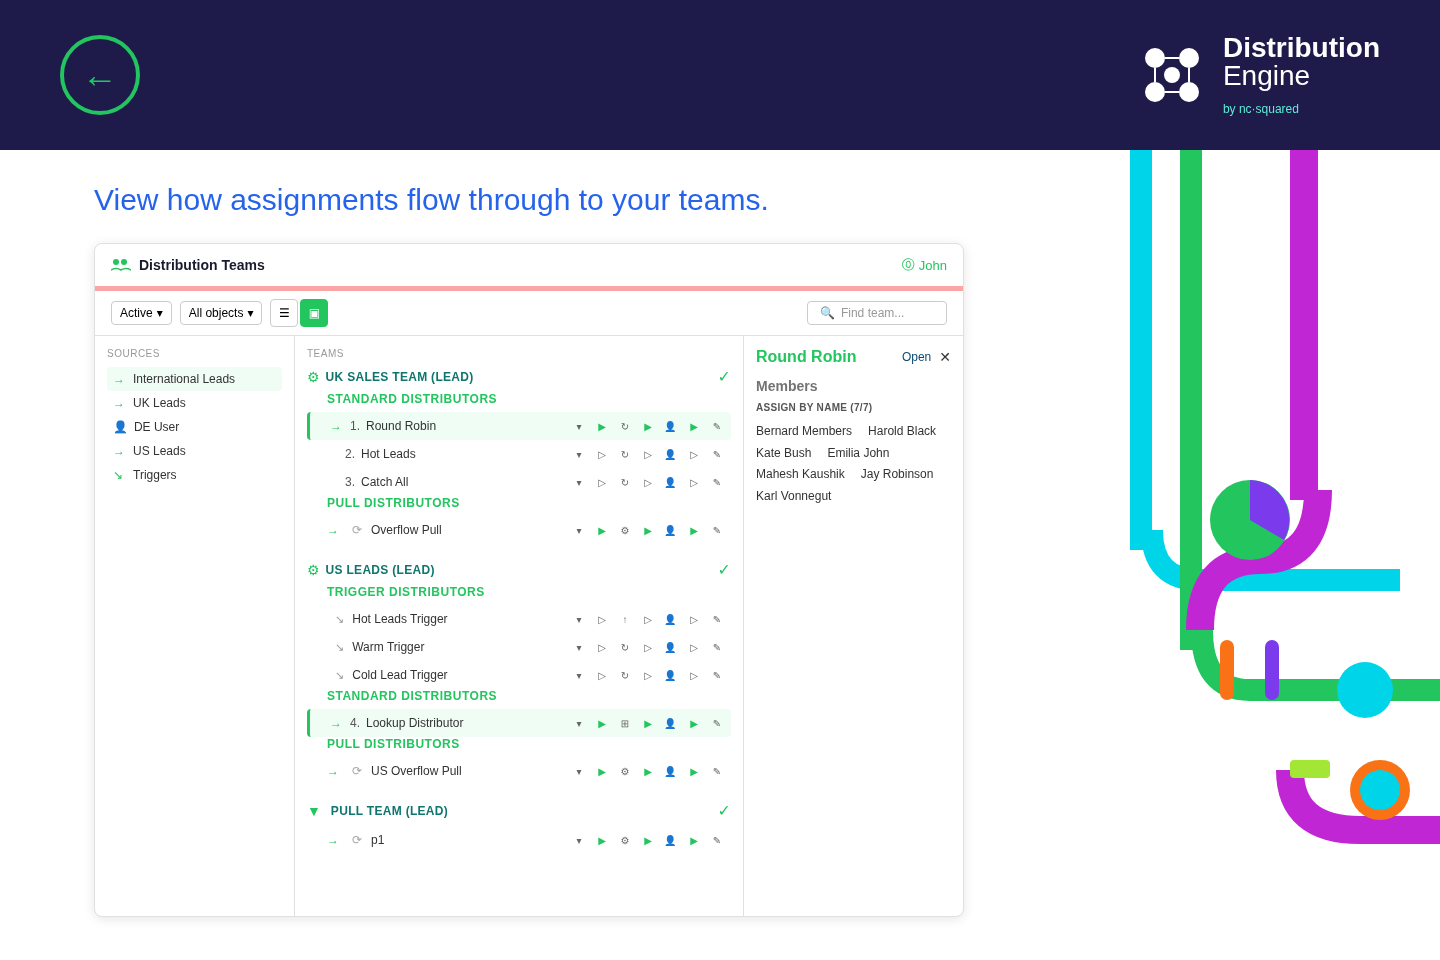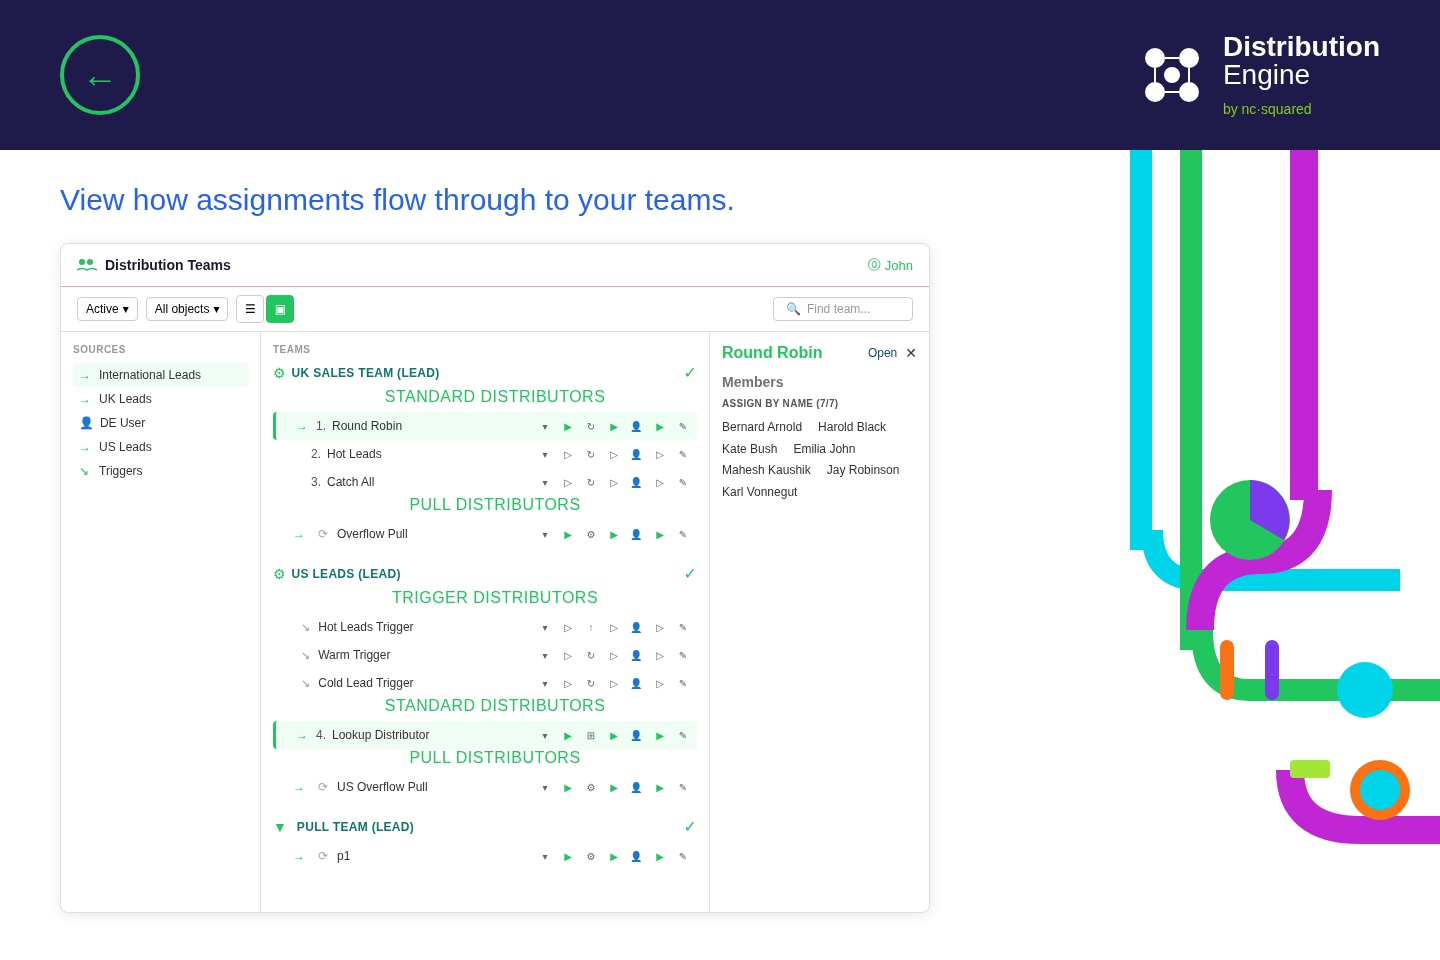--- a/index.html
+++ b/index.html
@@ -20,43 +20,43 @@
       border: 4px solid #22c55e;
       border-radius: 50%;
       display: flex; align-items: center; justify-content: center;
     }
     .logo-arrow { color: #22c55e; font-size: 36px; font-weight: bold; }
     .header-title { color: white; font-size: 48px; font-weight: 700; }
     .header-right { display: flex; align-items: center; gap: 16px; }
     .de-logo-text { color: white; }
     .de-logo-text .dist { font-size: 28px; font-weight: 700; line-height: 1; }
     .de-logo-text .engine { font-size: 28px; font-weight: 400; line-height: 1; }
-    .de-logo-text .by { font-size: 14px; color: #84cc16; margin-top: 12px; }
+    .de-logo-text .by { font-size: 12px; color: #5eead4; margin-top: 12px; }
 
     
     .main { display: flex; padding: 30px 60px; gap: 20px; background: white; height: 810px; position: relative; }
 
     
-    .left-section { flex: 1; }
+    .left-section { flex: 1; margin-left: 34px; }
     .tagline { color: #2563eb; font-size: 30px; font-weight: 400; margin-bottom: 24px; line-height: 1.3; }
 
     
     .app-window {
       background: white;
       border: 1px solid #e0e0e0;
       border-radius: 8px;
       box-shadow: 0 2px 12px rgba(0,0,0,0.1);
       width: 870px;
       max-height: 700px;
       overflow: hidden;
     }
     .app-header {
       display: flex; align-items: center; justify-content: space-between;
       padding: 12px 16px;
-      border-bottom: 1px solid #fca5a5;
+      border-bottom: 5px solid #fca5a5;
     }
     .app-header-left { display: flex; align-items: center; gap: 8px; }
     .app-header-title { font-weight: 600; font-size: 14px; color: #1a1a2e; }
     .help-btn { display: flex; align-items: center; gap: 4px; color: #22c55e; font-size: 13px; cursor: pointer; }
 
     
     .toolbar {
       display: flex; align-items: center; gap: 8px;
       padding: 8px 16px;
       border-bottom: 1px solid #e0e0e0;
@@ -78,39 +78,39 @@
       border: 1px solid #ccc; border-radius: 4px; padding: 4px 12px;
       font-size: 12px; color: #999; display: flex; align-items: center; gap: 6px;
       width: 140px;
     }
 
     
     .content-area { display: flex; height: 580px; overflow: hidden; }
 
     
     .sources-panel { width: 200px; padding: 12px; border-right: 1px solid #e0e0e0; }
-    .panel-label { font-size: 10px; font-weight: 700; color: #999; letter-spacing: 0.5px; margin-bottom: 8px; text-transform: uppercase; }
+    .panel-label { font-size: 10px; font-weight: 400; color: #999; letter-spacing: 0.5px; margin-bottom: 8px; text-transform: uppercase; }
     .source-item {
       display: flex; align-items: center; gap: 6px;
       padding: 5px 6px; font-size: 12px; color: #333;
       border-radius: 4px; cursor: pointer;
     }
     .source-item.active { background: #f0fdf4; }
     .source-icon { color: #22c55e; font-size: 12px; min-width: 14px; }
 
     
     .teams-panel { flex: 1; padding: 12px; overflow-y: auto; }
     .team-block { margin-bottom: 16px; }
     .team-header {
       display: flex; align-items: center; gap: 6px;
       margin-bottom: 6px;
     }
     .team-name { font-size: 12px; font-weight: 700; color: #0f766e; text-transform: uppercase; letter-spacing: 0.3px; }
     .team-check { color: #22c55e; margin-left: auto; }
-    .dist-label { font-size: 16px; font-weight: 400; color: #22c55e; letter-spacing: 0.5px; margin-bottom: 6px; text-transform: uppercase; padding-left: 20px; text-align: center; }
+    .dist-label { font-size: 12px; font-weight: 700; color: #22c55e; letter-spacing: 0.5px; margin-bottom: 6px; text-transform: uppercase; padding-left: 20px; }
     .distributor-row {
       display: flex; align-items: center; gap: 4px;
       padding: 4px 4px 4px 20px; font-size: 12px; color: #333;
       position: relative;
     }
     .distributor-row.highlighted { background: #f0fdf4; border-radius: 4px; }
     .dist-num { color: #555; min-width: 12px; }
     .dist-name { flex: 1; min-width: 80px; }
     .dist-icons { display: flex; align-items: center; gap: 3px; margin-left: auto; }
     .dist-icon-btn {
@@ -430,21 +430,21 @@
             <div class="detail-actions">
               <span class="open-btn">Open</span>
               <span class="close-btn">✕</span>
             </div>
           </div>
           <div class="members-section">
             <div class="members-title">Members</div>
             <div class="assign-label">ASSIGN BY NAME (7/7)</div>
             <div class="member-names">
               <div class="member-row">
-                <span>Bernard Arnold</span>
+                <span>Bernard Members</span>
                 <span>Harold Black</span>
               </div>
               <div class="member-row">
                 <span>Kate Bush</span>
                 <span>Emilia John</span>
               </div>
               <div class="member-row">
                 <span>Mahesh Kaushik</span>
                 <span>Jay Robinson</span>
               </div>

